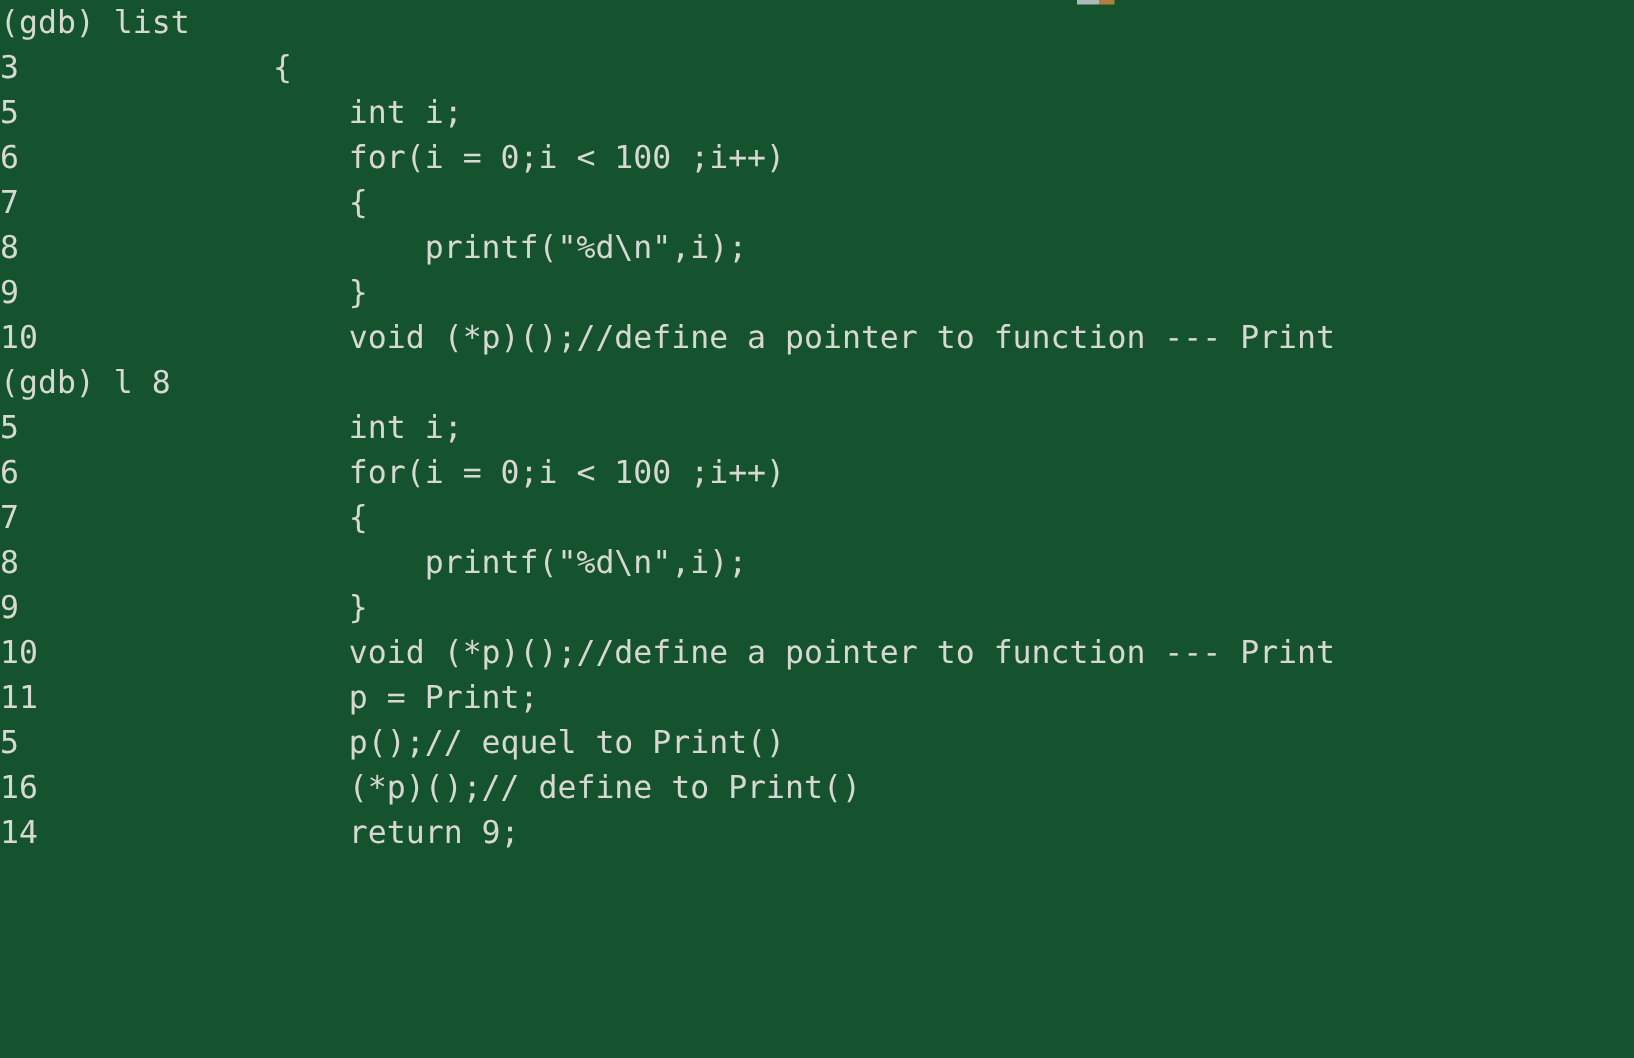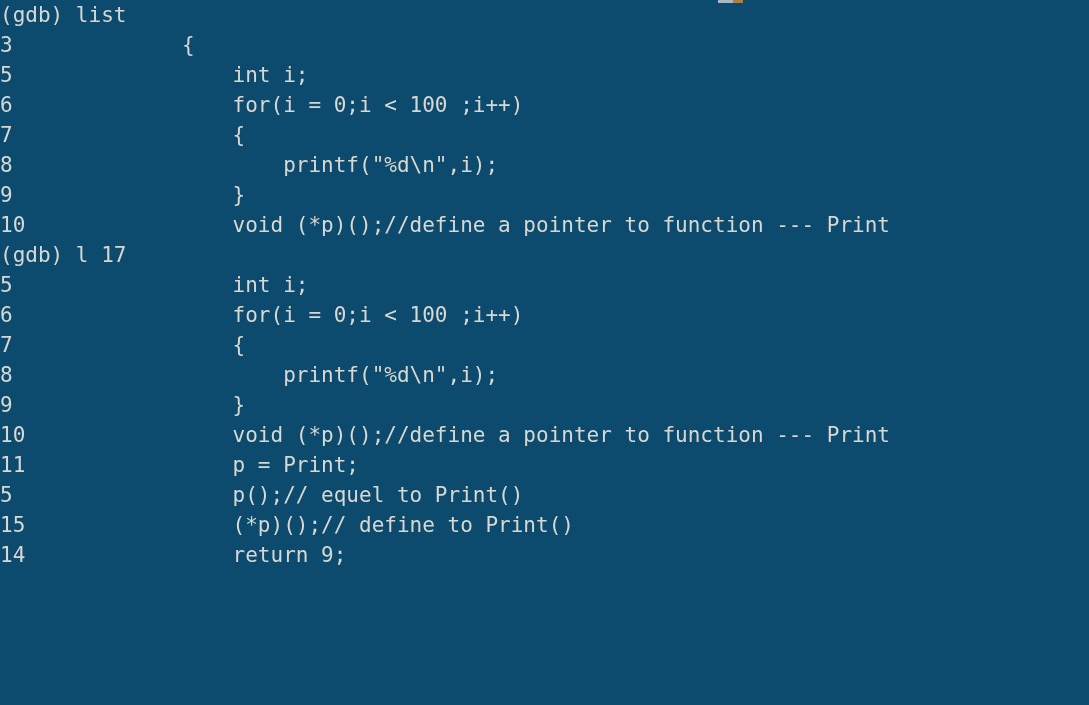--- a/index.html
+++ b/index.html
@@ -10,21 +10,21 @@
   body {
     width: 1089px;
     height: 705px;
     overflow: hidden;
     font-family: "DejaVu Sans Mono", "Liberation Mono", monospace;
   }
   #terminal {
     position: relative;
     width: 1089px;
     height: 705px;
-    background: #0c4a6e;
+    background: #14532d;
     color: #d8d8d2;
     font-size: 21px;
     line-height: 30px;
     font-family: "DejaVu Sans Mono", "Liberation Mono", monospace;
     box-sizing: border-box;
     padding: 0;
   }
   
   .scroll-remnant {
     position: absolute;
@@ -69,25 +69,25 @@
   <div class="scroll-remnant"></div>
   <div id="terminal-content">
       <div class="term-line"><span class="prompt-line">(gdb) list</span></div>
       <div class="term-line"><span class="lineno">3</span><span class="code">{</span></div>
       <div class="term-line"><span class="lineno">5</span><span class="code">    int i;</span></div>
       <div class="term-line"><span class="lineno">6</span><span class="code">    for(i = 0;i &lt; 100 ;i++)</span></div>
       <div class="term-line"><span class="lineno">7</span><span class="code">    {</span></div>
       <div class="term-line"><span class="lineno">8</span><span class="code">        printf("%d\n",i);</span></div>
       <div class="term-line"><span class="lineno">9</span><span class="code">    }</span></div>
       <div class="term-line"><span class="lineno">10</span><span class="code">    void (*p)();//define a pointer to function --- Print</span></div>
-      <div class="term-line"><span class="prompt-line">(gdb) l 17</span></div>
+      <div class="term-line"><span class="prompt-line">(gdb) l 8</span></div>
       <div class="term-line"><span class="lineno">5</span><span class="code">    int i;</span></div>
       <div class="term-line"><span class="lineno">6</span><span class="code">    for(i = 0;i &lt; 100 ;i++)</span></div>
       <div class="term-line"><span class="lineno">7</span><span class="code">    {</span></div>
       <div class="term-line"><span class="lineno">8</span><span class="code">        printf("%d\n",i);</span></div>
       <div class="term-line"><span class="lineno">9</span><span class="code">    }</span></div>
       <div class="term-line"><span class="lineno">10</span><span class="code">    void (*p)();//define a pointer to function --- Print</span></div>
       <div class="term-line"><span class="lineno">11</span><span class="code">    p = Print;</span></div>
       <div class="term-line"><span class="lineno">5</span><span class="code">    p();// equel to Print()</span></div>
-      <div class="term-line"><span class="lineno">15</span><span class="code">    (*p)();// define to Print()</span></div>
+      <div class="term-line"><span class="lineno">16</span><span class="code">    (*p)();// define to Print()</span></div>
       <div class="term-line"><span class="lineno">14</span><span class="code">    return 9;</span></div>
     </div>
 </div>
 
 </body></html>

